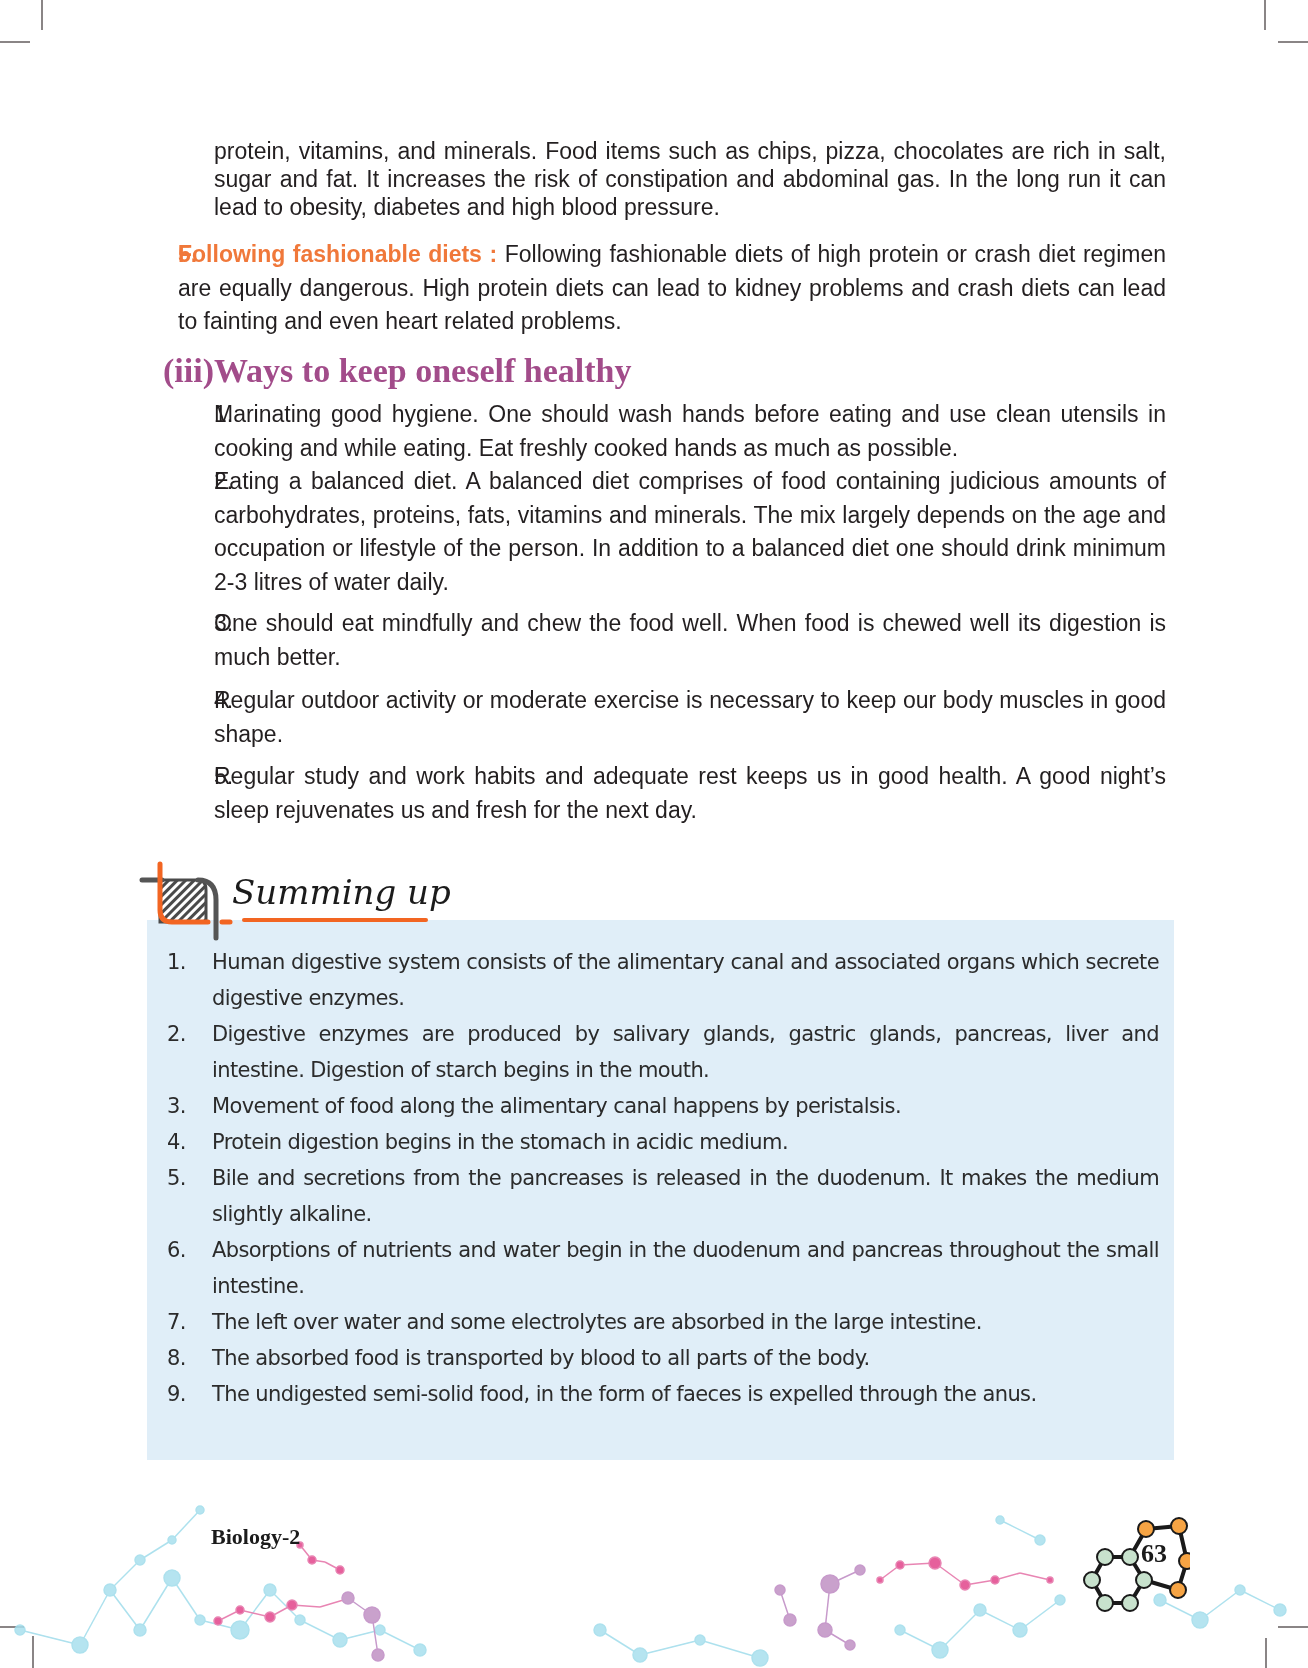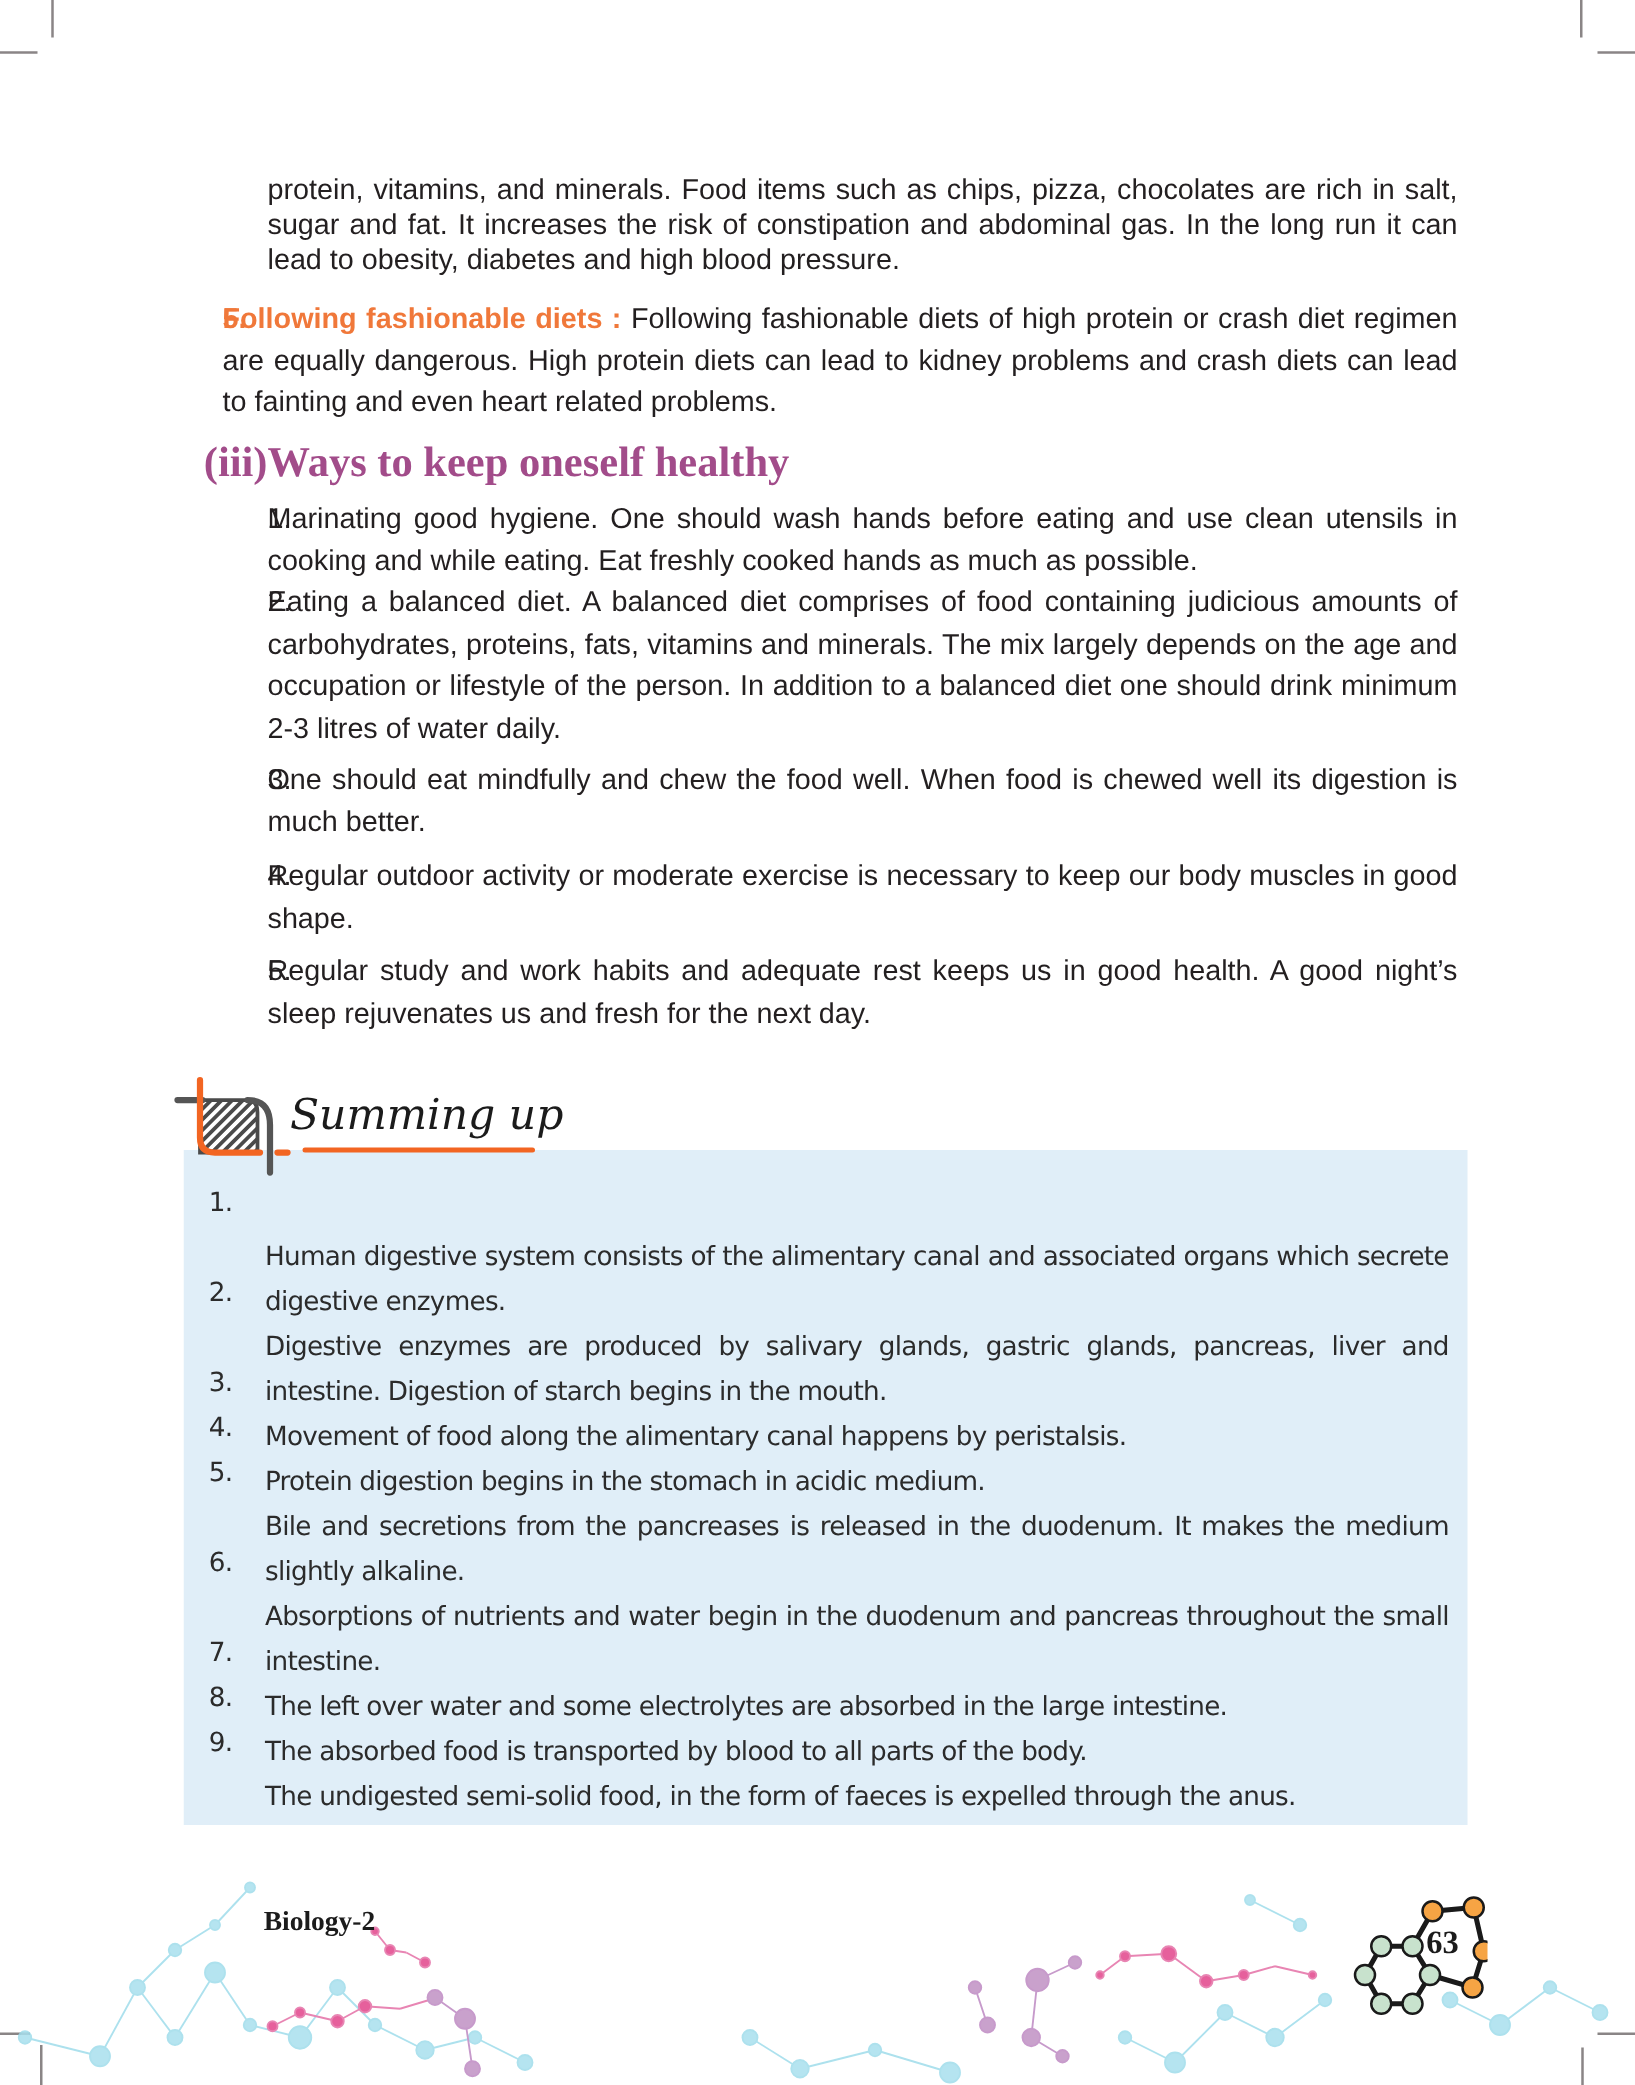--- a/index.html
+++ b/index.html
@@ -21,21 +21,21 @@
     position: absolute; left: 142px; top: 352px;
     font-family: "Liberation Serif", serif; font-weight: bold; font-size: 34px; color: #a24c8a; text-align: right;
   }
   .heading .roman { display: inline-block; width: 72px; }
   .summing-box {
     position: absolute; left: 147px; top: 920px; width: 1027px; height: 540px;
     background: #e0eef8;
   }
   .sum-item { position: absolute; left: 167px; width: 992px; font-family: "DejaVu Sans", sans-serif; font-size: 21px; line-height: 36px; color: #2b2b2b; letter-spacing: -0.6px; }
   .sum-item .n { position: absolute; left: 0; top: 0; }
-  .sum-item .t { margin-left: 45px; display: block; text-align: justify; margin-top: 43px; }
+  .sum-item .t { margin-left: 45px; display: block; text-align: justify; }
   .summing-title {
     position: absolute; left: 232px; top: 872px;
     font-family: "DejaVu Serif", serif; font-style: italic; font-size: 34px; color: #1b1b1b;
   }
   .footer-title { position: absolute; left: 211px; top: 1524px; font-family: "Liberation Serif", serif; font-weight: bold; font-size: 22px; color: #1b1b1b; }
   .page-num { position: absolute; left: 1141px; top: 1539px; font-family: "Liberation Serif", serif; font-weight: bold; font-size: 26px; color: #1b1b1b; }
 </style>
 </head>
 <body>
 

